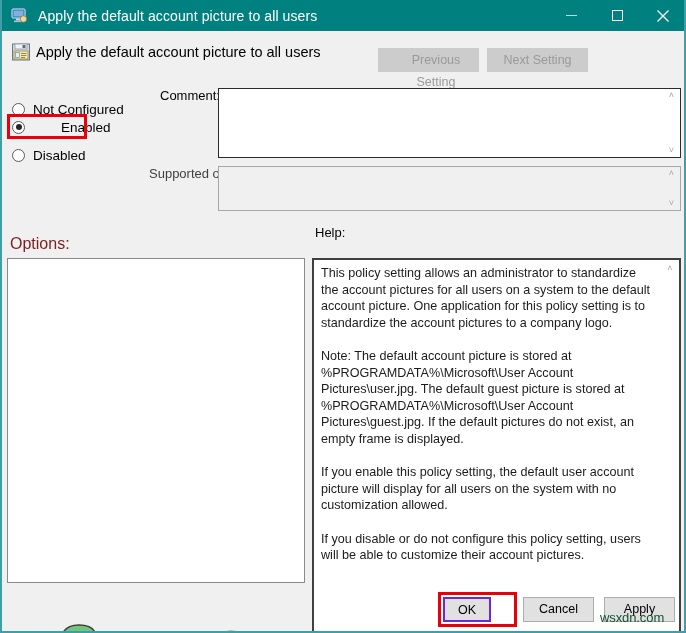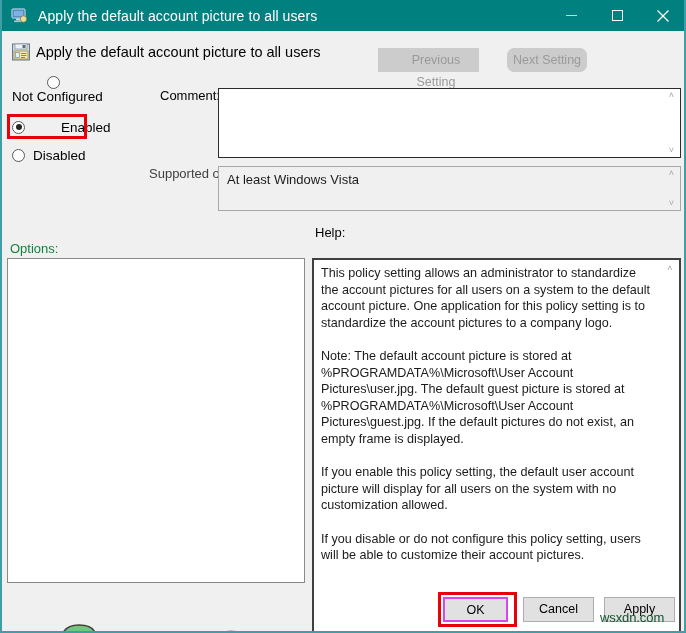--- a/index.html
+++ b/index.html
@@ -88,33 +88,33 @@
     border: 1px solid #cccccc;
     color: #9a9a9a;
     font-size: 12.5px;
     font-family: "Liberation Sans", sans-serif;
     text-align: center;
     line-height: 22px;
     box-sizing: border-box;
     cursor: default;
   }
   #btn-prev { left: 376px; width: 101px; padding-left: 15px; }
-  #btn-next { left: 505px; width: 80px; border-radius: 7px; }
+  #btn-next { left: 485px; width: 101px; }
 
   
   .radio-row {
     position: absolute;
     left: 10px;
     height: 20px;
     display: flex;
     align-items: center;
     font-size: 13.5px;
     color: #000;
   }
-  #radio-notconfigured { top: 76px; flex-direction: column; }
+  #radio-notconfigured { top: 99px; }
   #radio-enabled { top: 117px; gap: 28px; }
   #radio-disabled { top: 145px; }
   .radio-mark {
     width: 13px;
     height: 13px;
     border-radius: 50%;
     border: 1px solid #5a5a5a;
     background: #ffffff;
     box-sizing: border-box;
     margin-right: 8px;
@@ -209,23 +209,23 @@
     font-size: 9px;
     line-height: 9px;
     width: 17px;
     text-align: center;
   }
 
   
   #label-options {
     position: absolute;
     left: 8px;
-    top: 241px;
-    font-size: 13px;
-    color: #15803d;
+    top: 235px;
+    font-size: 16px;
+    color: #7f1d1d;
   }
   #label-help {
     position: absolute;
     left: 313px;
     top: 225px;
     font-size: 13px;
     color: #000;
   }
   #options-panel {
     position: absolute;
@@ -283,22 +283,22 @@
     font-size: 12.5px;
     font-family: "Liberation Sans", sans-serif;
     color: #000000;
     text-align: center;
     line-height: 23px;
     box-sizing: border-box;
     cursor: default;
   }
   #btn-ok {
     left: 441px;
-    width: 65px;
-    border: 2px solid #d946ef;
+    width: 48px;
+    border: 2px solid #6d28d9;
   }
   #btn-cancel { left: 521px; width: 71px; }
   #btn-apply  { left: 602px; width: 71px; }
   #ok-highlight {
     position: absolute;
     left: 436px;
     top: 592px;
     width: 79px;
     height: 35px;
     border: 3px solid #e8000b;
@@ -406,21 +406,20 @@
   <div id="label-comment">Comment:</div>
   <div id="comment-box">
     <div class="mini-sb">
       <span class="sb-arrow">˄</span>
       <span class="sb-arrow">˅</span>
     </div>
   </div>
 
   <div id="label-supported">Supported on:</div>
   <div id="supported-box">
-    <div id="supported-text">At least Windows Vista</div>
     <div class="mini-sb">
       <span class="sb-arrow">˄</span>
       <span class="sb-arrow">˅</span>
     </div>
   </div>
 
   <div id="label-options">Options:</div>
   <div id="label-help">Help:</div>
 
   <div id="options-panel">

